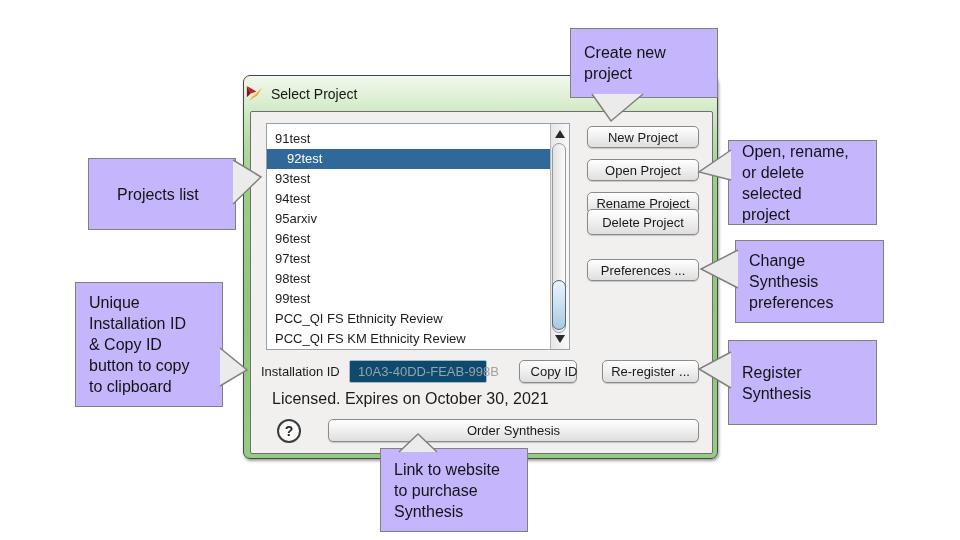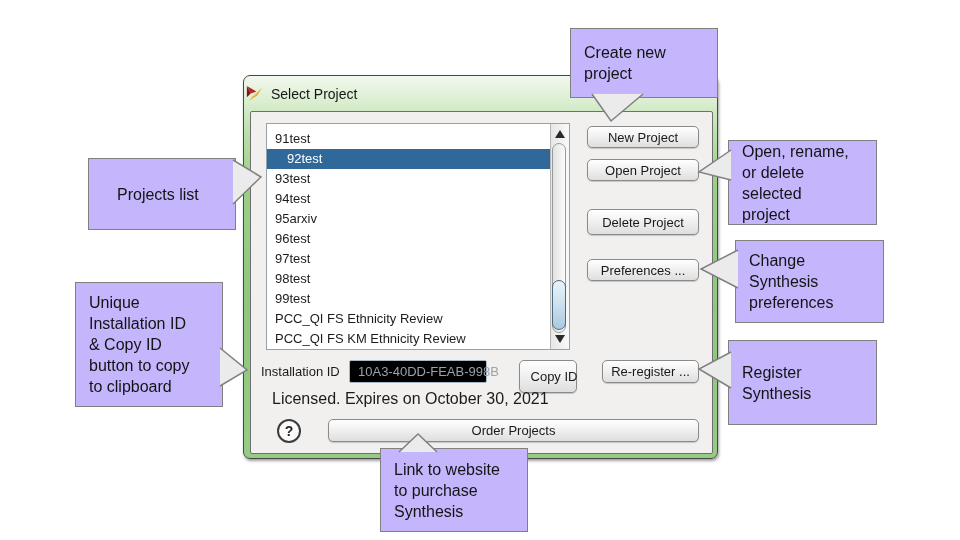--- a/index.html
+++ b/index.html
@@ -35,27 +35,27 @@
   
   .btn{position:absolute;display:flex;align-items:center;justify-content:center;box-sizing:border-box;
     font-size:13px;color:#191919;border:1px solid #8a8a8a;border-radius:5px;
     background:linear-gradient(180deg,#ffffff 0%,#f1f1f1 45%,#dedede 100%);
     box-shadow:0 1px 1px rgba(0,0,0,.18);cursor:default;white-space:nowrap;}
   .b-new{left:336px;top:14px;width:112px;height:22px;}
   .b-open{left:336px;top:47px;width:112px;height:22px;}
   .b-rename{left:336px;top:80px;width:112px;height:22px;}
   .b-delete{left:336px;top:97px;width:112px;height:26px;}
   .b-prefs{left:336px;top:147px;width:112px;height:22px;}
-  .b-copy{left:268px;top:248px;width:58px;height:33px;padding-left:12px;}
+  .b-copy{left:268px;top:248px;width:58px;height:23px;padding-left:12px;}
   .b-rereg{left:351px;top:248px;width:97px;height:23px;}
   .b-order{left:77px;top:307px;width:371px;height:23px;}
   
   .inst-label{position:absolute;left:10px;top:252px;font-size:13px;color:#1b1b1b;}
   .inst-field{position:absolute;left:98px;top:248px;width:138px;height:23px;box-sizing:border-box;
-    background:#000000;border:1px solid #a9b8c6;border-radius:2px;
+    background:#0c4a6e;border:1px solid #a9b8c6;border-radius:2px;
     font-size:13px;color:#9aa1a8;line-height:21px;padding-left:8px;white-space:nowrap;}
   .license{position:absolute;left:21px;top:278px;font-size:16px;color:#1b1b1b;}
   .help{position:absolute;left:26px;top:307px;width:24px;height:24px;box-sizing:border-box;
     border:2px solid #3c3c3c;border-radius:50%;background:#fbfbfb;
     display:flex;align-items:center;justify-content:center;font-size:14px;font-weight:700;color:#222;}
   
   .callout{position:absolute;box-sizing:border-box;background:#c4b5fd;border:1.5px solid #808080;
     display:flex;align-items:center;padding-left:13px;
     font-size:16px;line-height:21px;color:#141414;white-space:pre-line;}
   .c-create{left:570px;top:28px;width:148px;height:70px;}
@@ -101,33 +101,34 @@
         <div class="sb">
           <div class="sb-up"></div>
           <div class="sb-channel"></div>
           <div class="sb-thumb"></div>
           <div class="sb-down"></div>
         </div>
       </div>
 
       <div class="btn b-new">New Project</div>
       <div class="btn b-open">Open Project</div>
+      <div class="btn b-rename">Rename Project</div>
       <div class="btn b-delete">Delete Project</div>
       <div class="btn b-prefs">Preferences ...</div>
 
       <div class="inst-label">Installation ID</div>
       <div class="inst-field">10A3-40DD-FEAB-998B</div>
       <div class="btn b-copy">Copy ID</div>
       <div class="btn b-rereg">Re-register ...</div>
 
       <div class="license">Licensed. Expires on October 30, 2021</div>
       <div class="help">
         <span>?</span>
       </div>
-      <div class="btn b-order">Order Projects</div>
+      <div class="btn b-order">Order Synthesis</div>
     </div>
   </div>
 
   <div class="callout c-create">Create new
 project</div>
   <div class="callout c-openren">Open, rename,
 or delete
 selected
 project</div>
   <div class="callout c-projlist">Projects list</div>

